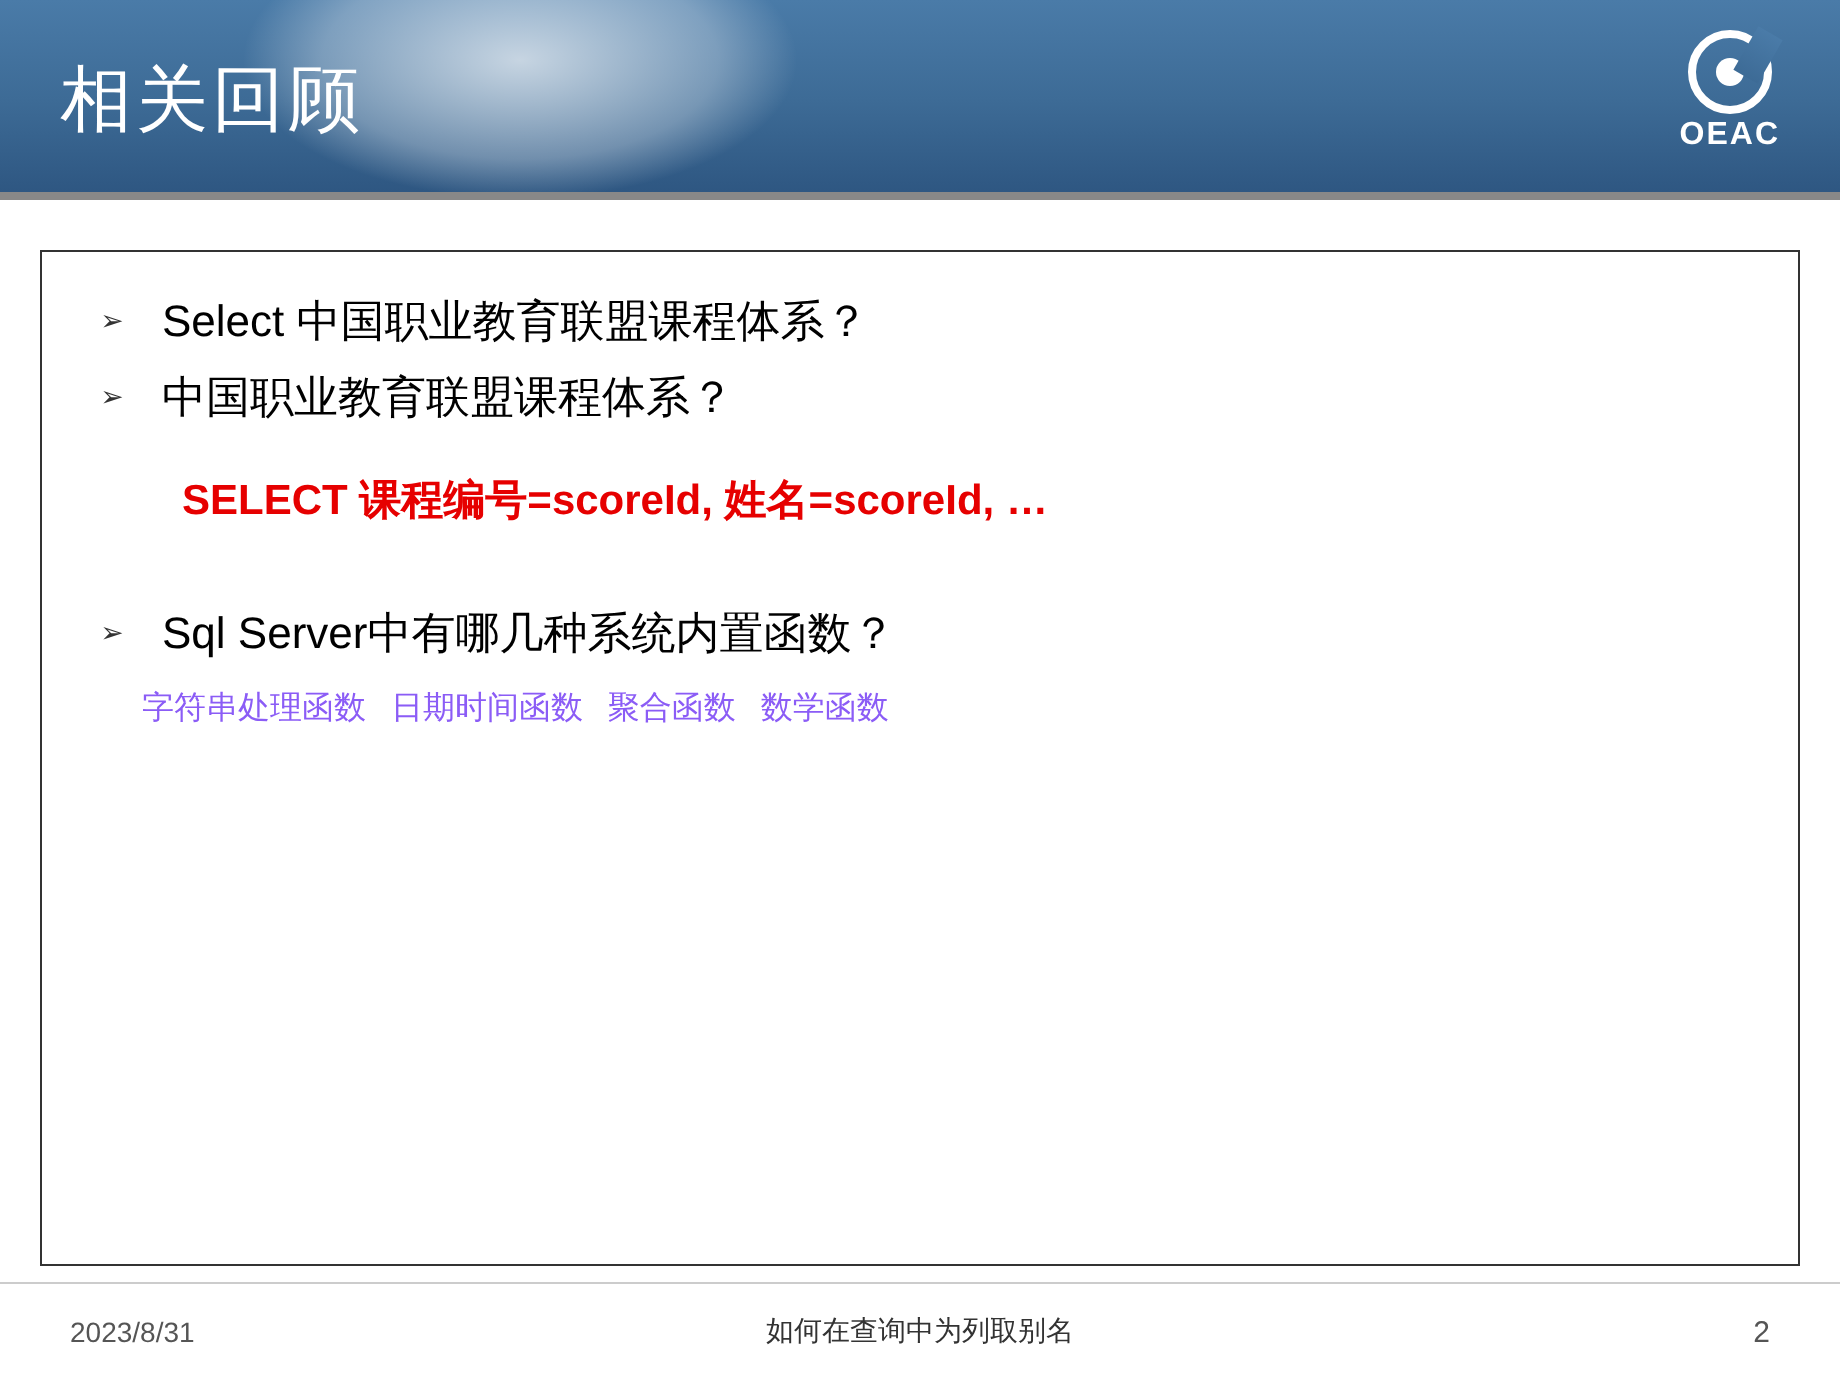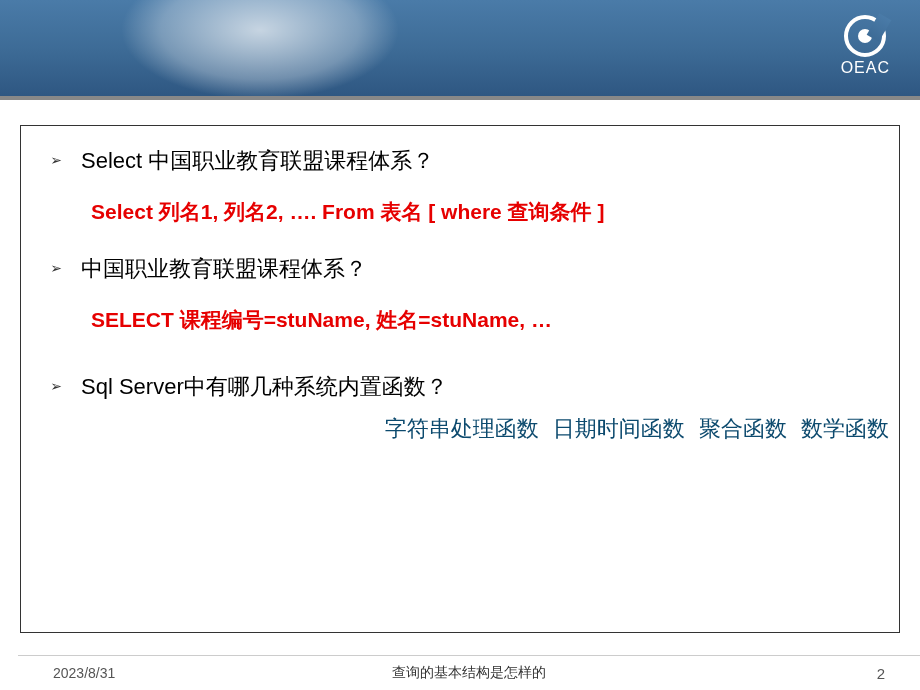--- a/index.html
+++ b/index.html
@@ -81,21 +81,21 @@
       top: -4px;
       right: -4px;
       width: 14px;
       height: 25px;
       background: linear-gradient(to bottom, #4a7ba8 0%, #3d6b96 100%);
       transform: rotate(30deg);
     }
     .logo-text {
       color: #fff;
       font-size: 16px;
-      font-weight: normal;
+      font-weight: bold;
       letter-spacing: 1px;
     }
     .content-box {
       margin: 25px 20px 15px 20px;
       border: 1px solid #333;
       padding: 20px 10px 25px 10px;
       height: 508px;
     }
     .bullet-item {
       display: flex;
@@ -116,42 +116,40 @@
     }
     .red-text {
       color: #e60000;
       font-weight: bold;
       font-size: 21px;
       margin-left: 60px;
       margin-bottom: 28px;
       margin-top: 22px;
     }
     .red-text-functions {
-      color: #0c4a6e;
-      font-size: 22px;
+      color: #8b5cf6;
+      font-size: 16px;
       margin-left: 40px;
       margin-top: 12px;
       word-spacing: 8px;
-      text-align: right;
     }
     .spacing-block {
       height: 10px;
     }
     .footer {
       position: absolute;
       bottom: 0;
       left: 0;
       right: 0;
-      height: 35px;
+      height: 49px;
       display: flex;
       align-items: center;
       padding: 0 35px;
       border-top: 1px solid #ccc;
       background: #fff;
-      margin-left: 18px;
     }
     .footer-date {
       font-size: 14px;
       color: #555;
     }
     .footer-center {
       position: absolute;
       left: 50%;
       transform: translateX(-50%);
       font-size: 14px;
@@ -161,48 +159,48 @@
       position: absolute;
       right: 35px;
       font-size: 15px;
       color: #555;
     }
   </style>
 </head>
 <body>
 
 <div class="header">
+  <div class="title">相关回顾</div>
   <div class="logo-area">
     <div class="logo-icon"></div>
     <div class="logo-text">OEAC</div>
   </div>
   <div class="header-bottom-line"></div>
 </div>
 
 <div class="content-box">
 
   <div class="bullet-item">
     <div class="bullet">➢</div>
     <div class="bullet-text">Select 中国职业教育联盟课程体系？</div>
   </div>
-  <div class="red-text">Select 列名1, 列名2, …. From 表名 [ where 查询条件 ]</div>
 
   <div class="bullet-item">
     <div class="bullet">➢</div>
     <div class="bullet-text">中国职业教育联盟课程体系？</div>
   </div>
-  <div class="red-text">SELECT 课程编号=stuName, 姓名=stuName, …</div>
+  <div class="red-text">SELECT 课程编号=scoreId, 姓名=scoreId, …</div>
 
   <div class="spacing-block"></div>
 
   <div class="bullet-item">
     <div class="bullet">➢</div>
     <div class="bullet-text">Sql Server中有哪几种系统内置函数？</div>
   </div>
   <div class="red-text-functions">字符串处理函数  日期时间函数  聚合函数  数学函数</div>
 
 </div>
 
 <div class="footer">
   <div class="footer-date">2023/8/31</div>
-  <div class="footer-center">查询的基本结构是怎样的</div>
+  <div class="footer-center">如何在查询中为列取别名</div>
   <div class="footer-page">2</div>
 </div>
 
 </body></html>

